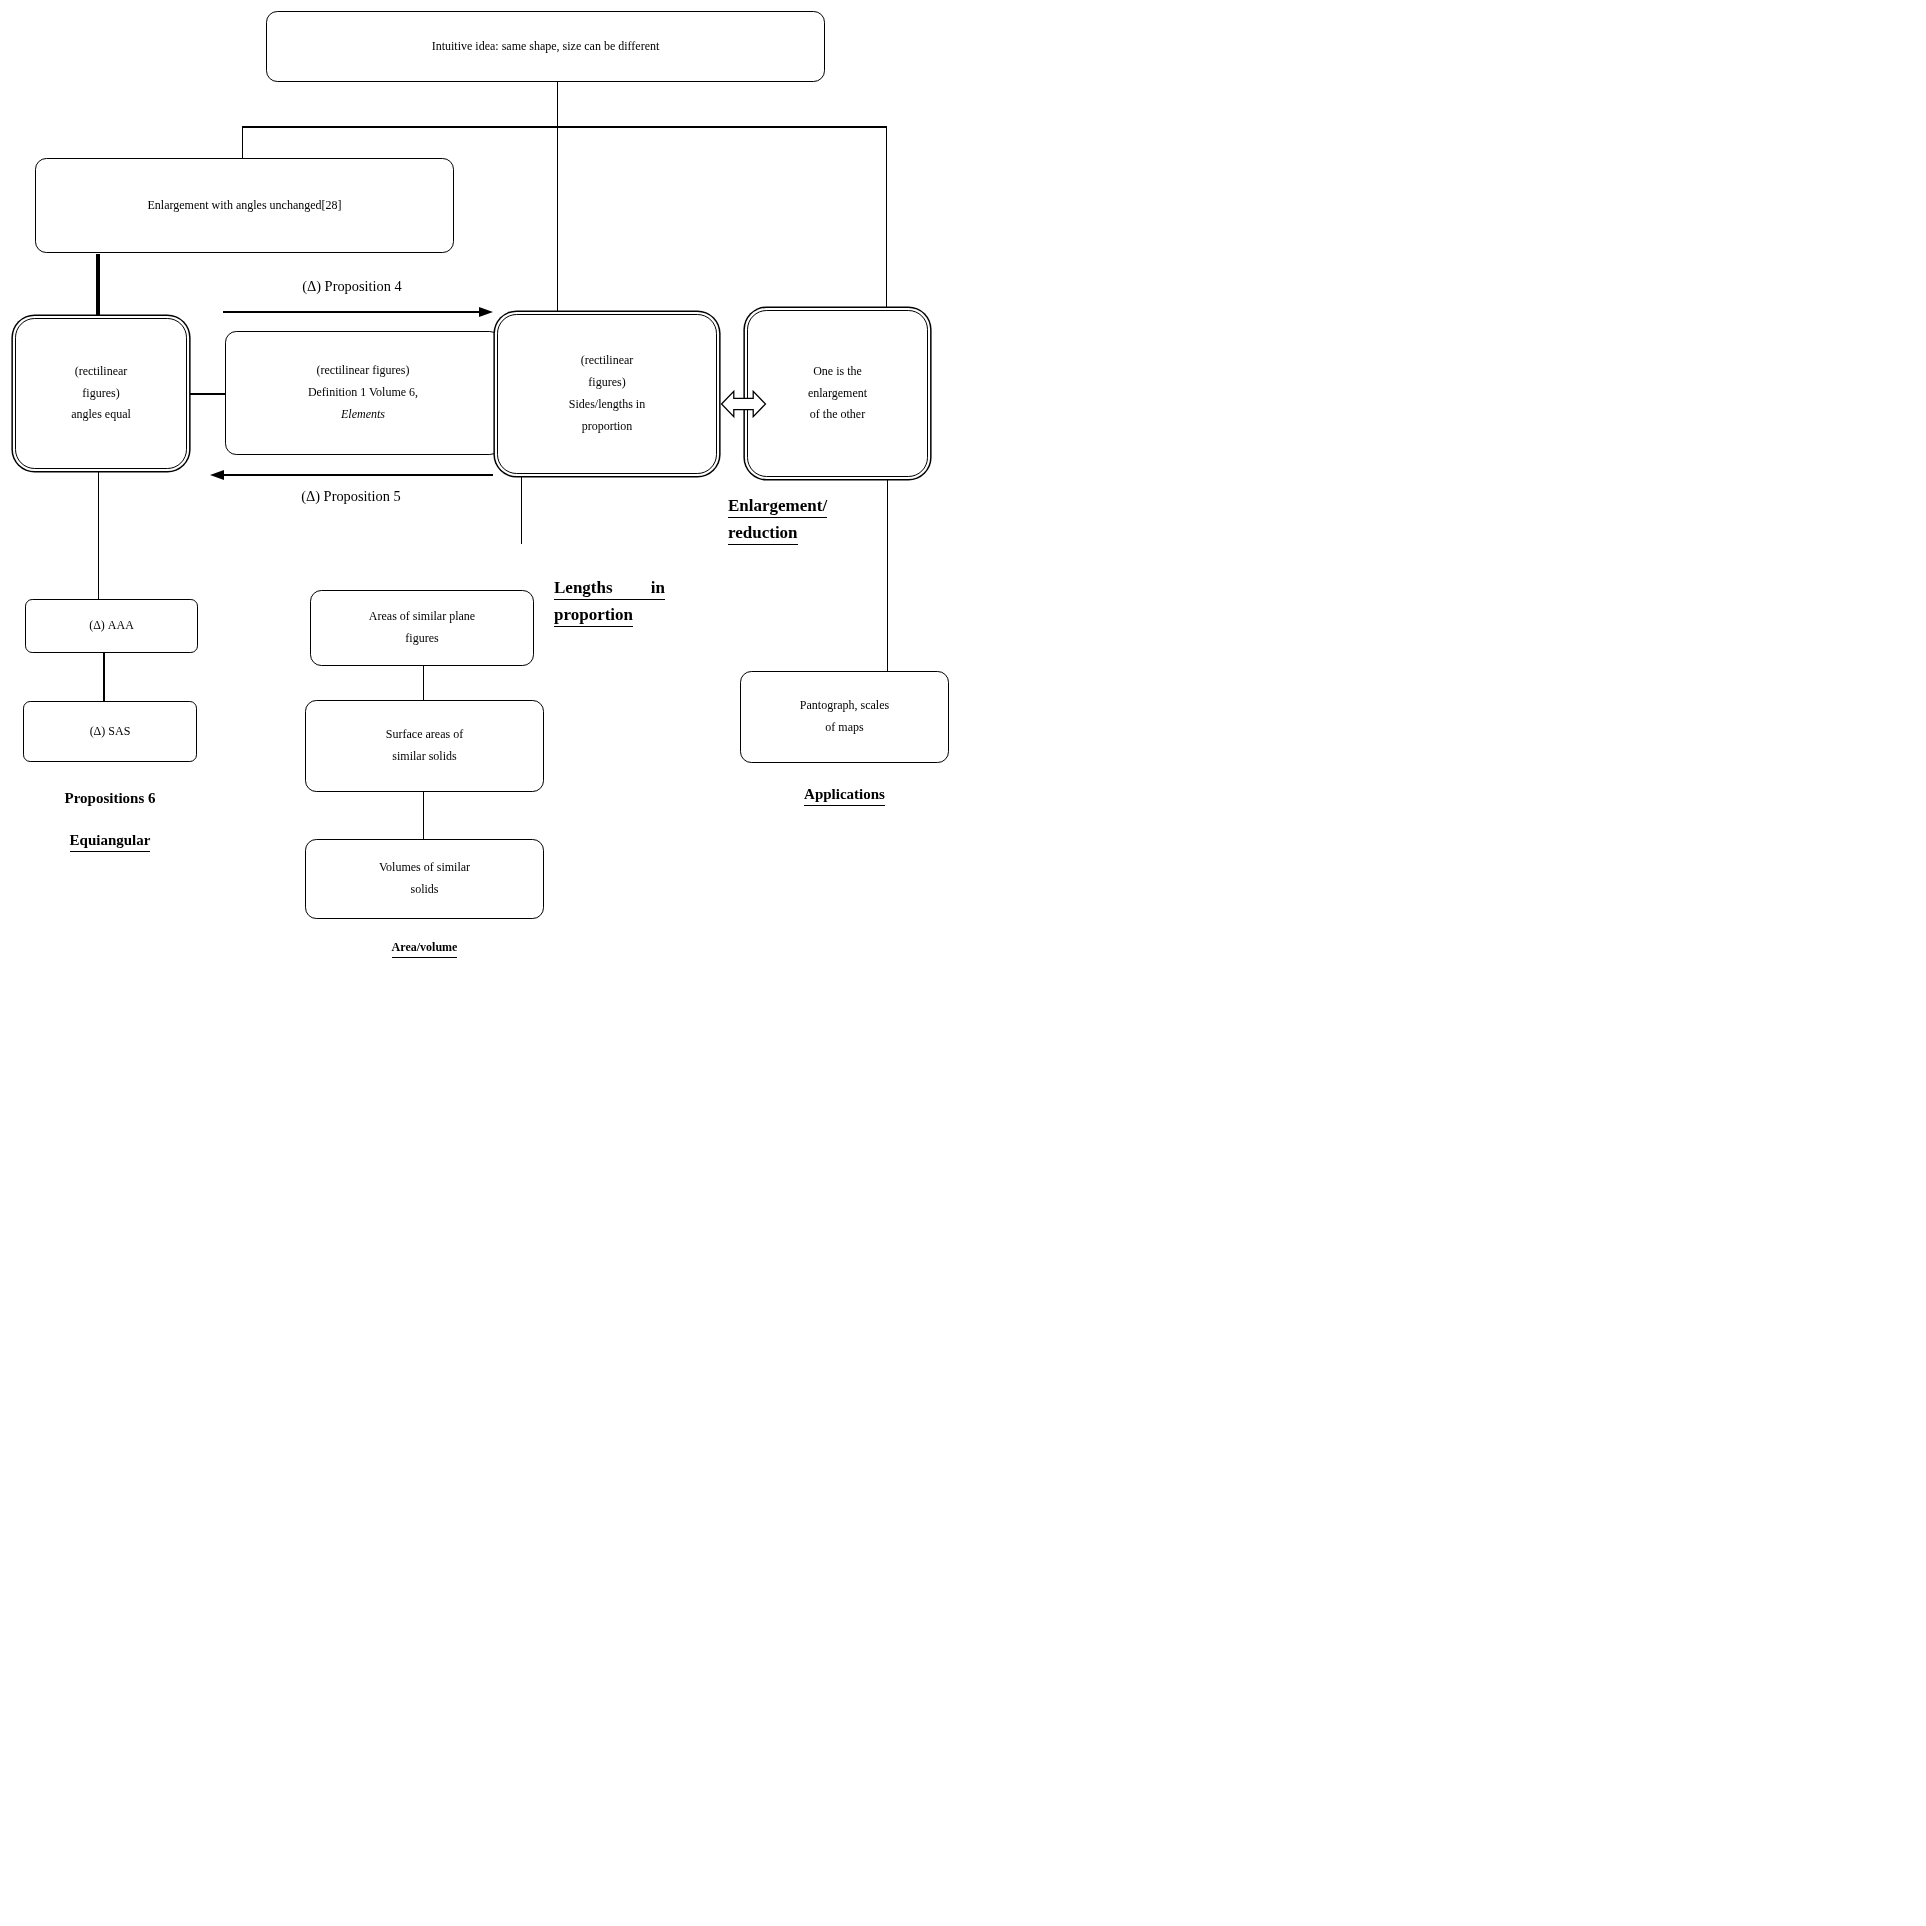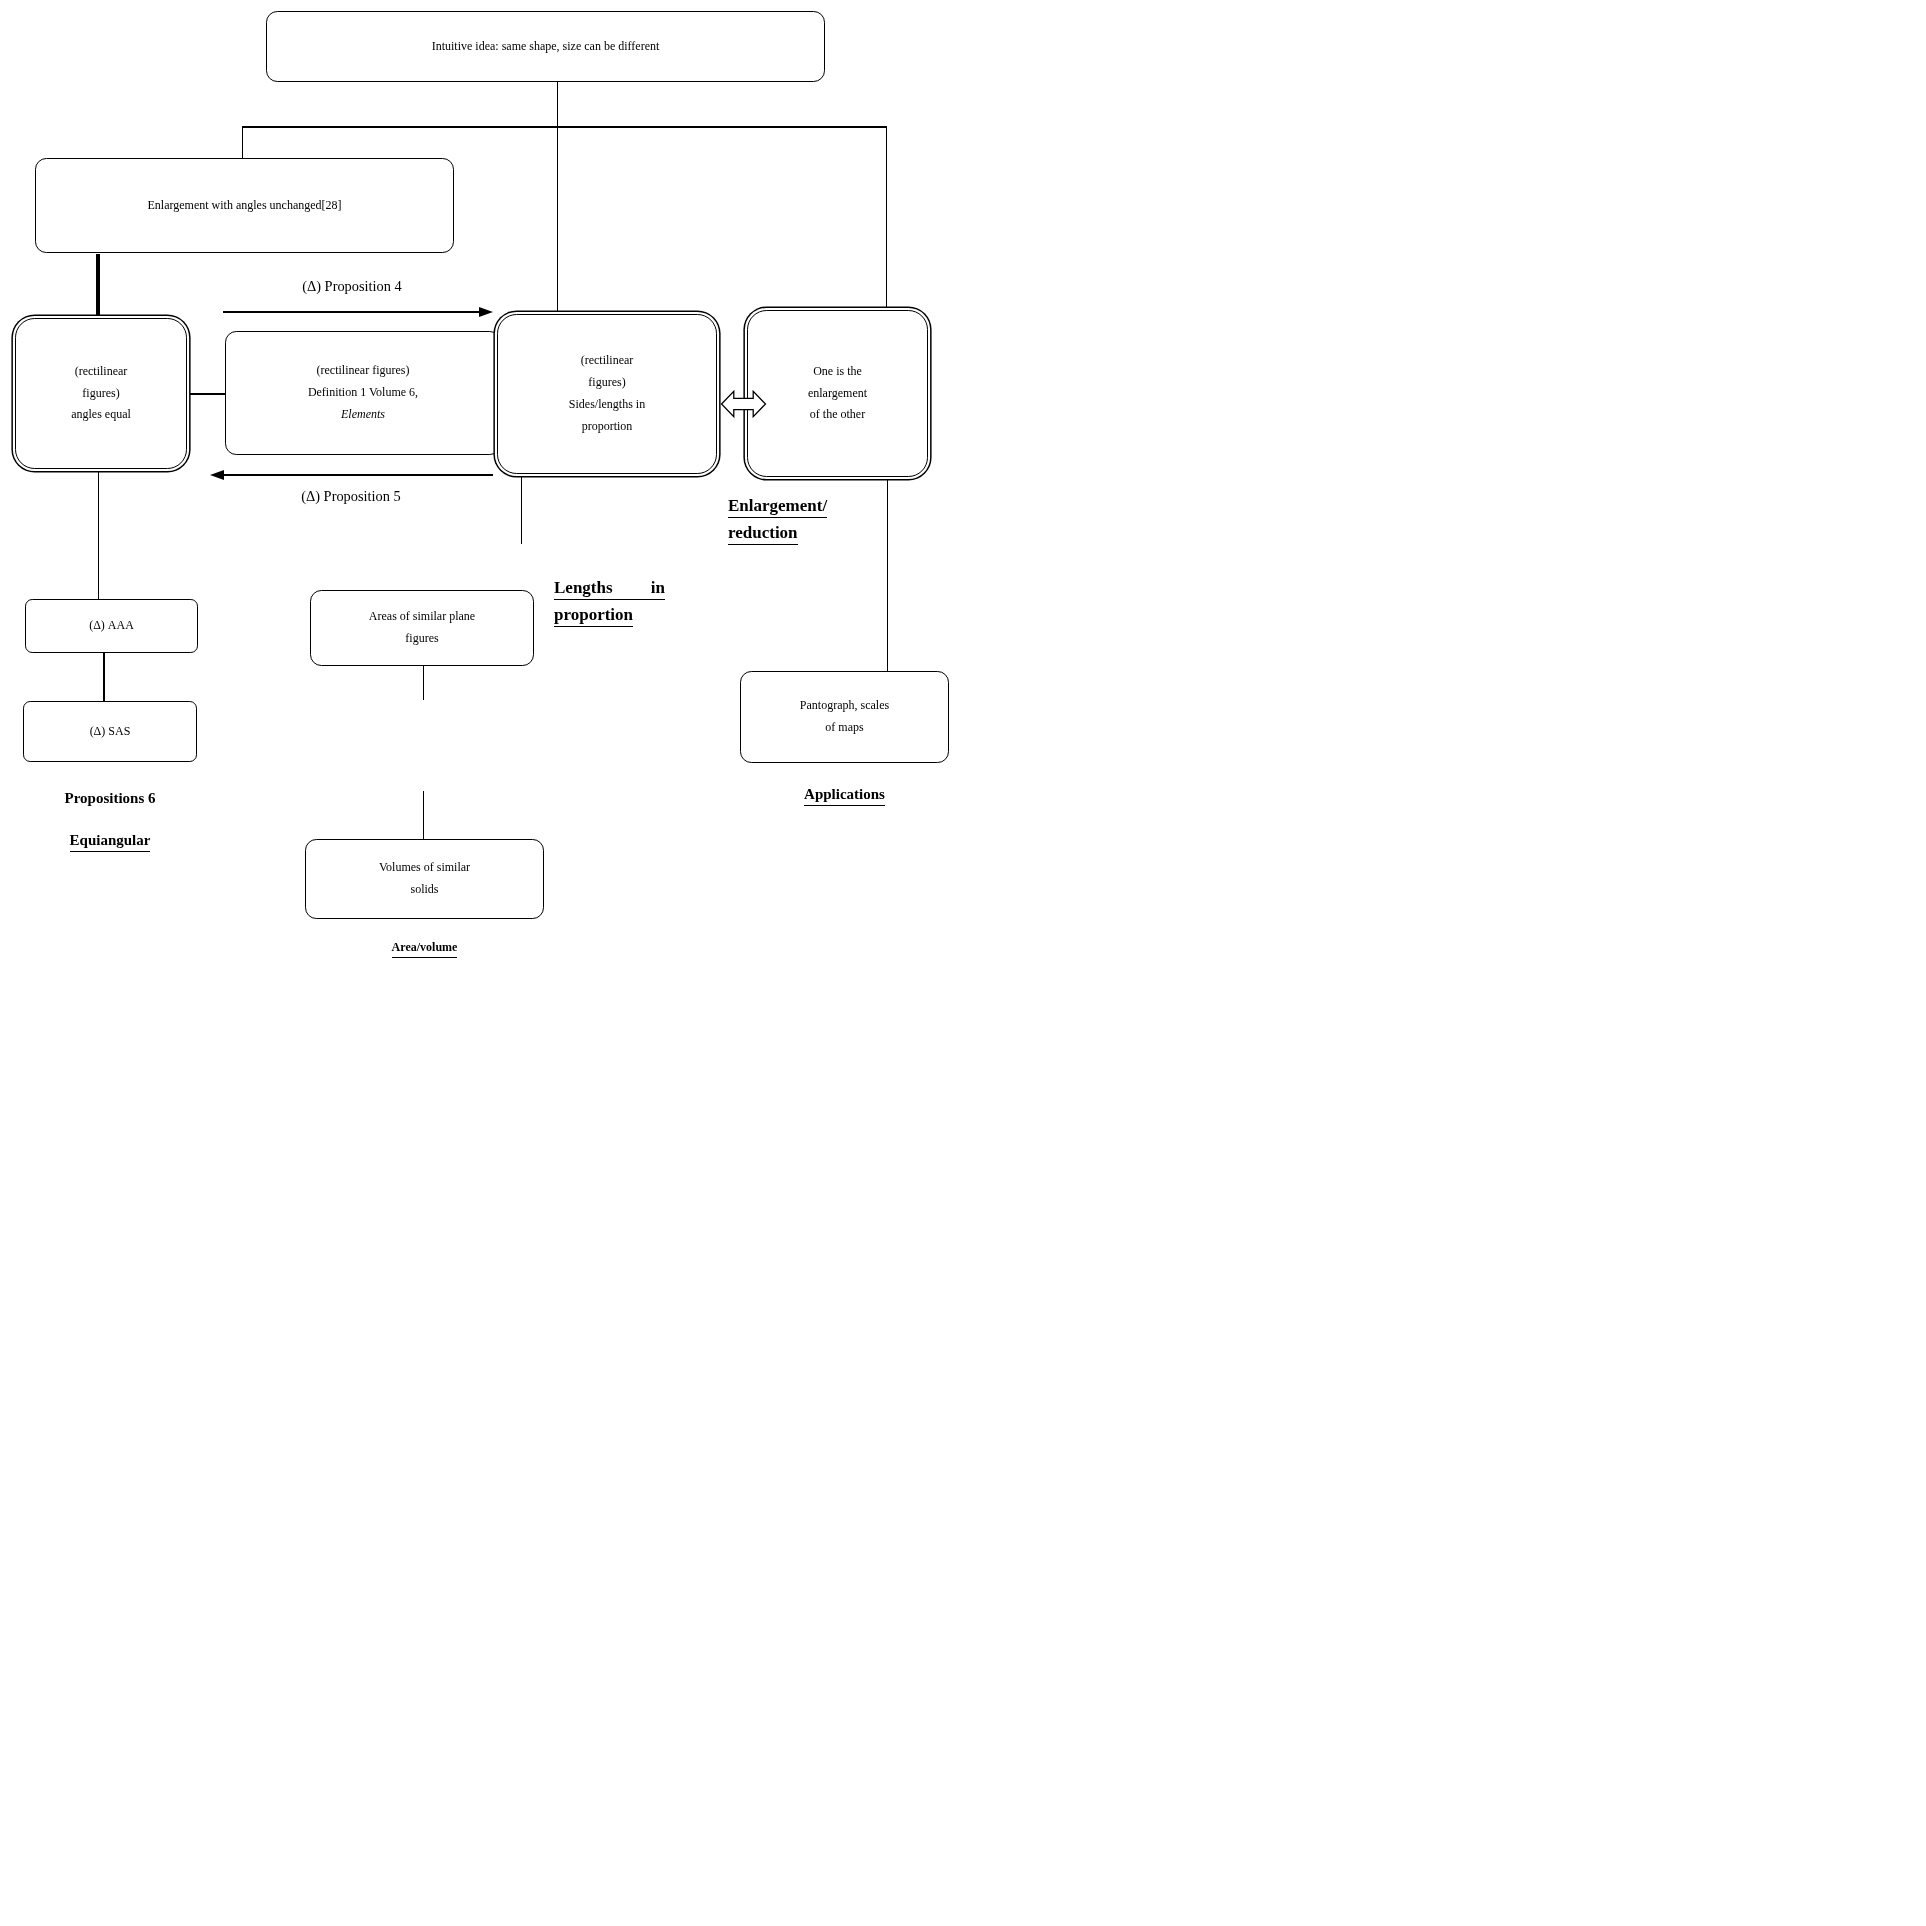--- a/index.html
+++ b/index.html
@@ -161,20 +161,24 @@
 
   <div style="position:absolute; left:728px; top:496px;">
     <div style="margin-bottom:4.6px;">
       <span class="llabel-line und" style="padding-bottom:1px;">Enlargement/</span>
     </div>
     <div>
       <span class="llabel-line und" style="padding-bottom:1px;">reduction</span>
     </div>
   </div>
 
+  <div class="box" style="left:305px; top:700px; width:239px; height:92px;">
+    <span class="pre">Surface areas of
+similar solids</span>
+  </div>
 
   <div class="box" style="left:305px; top:839px; width:239px; height:80px;">
     <span class="pre">Volumes of similar
 solids</span>
   </div>
 
   <div class="lbl" style="left:305px; top:938px; width:239px;">
     <span class="bold und" style="font-size:12px;">Area/volume</span>
   </div>
 

